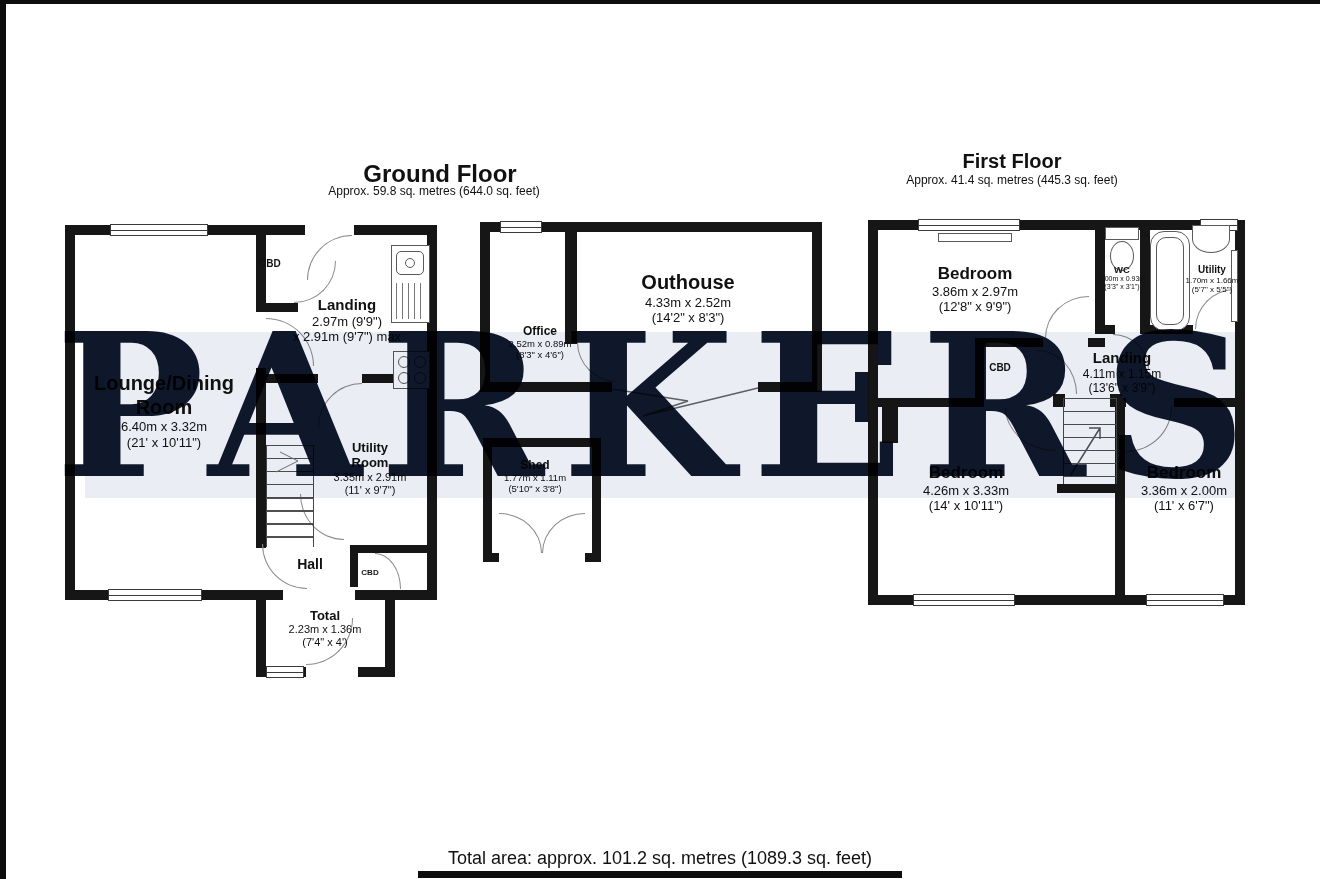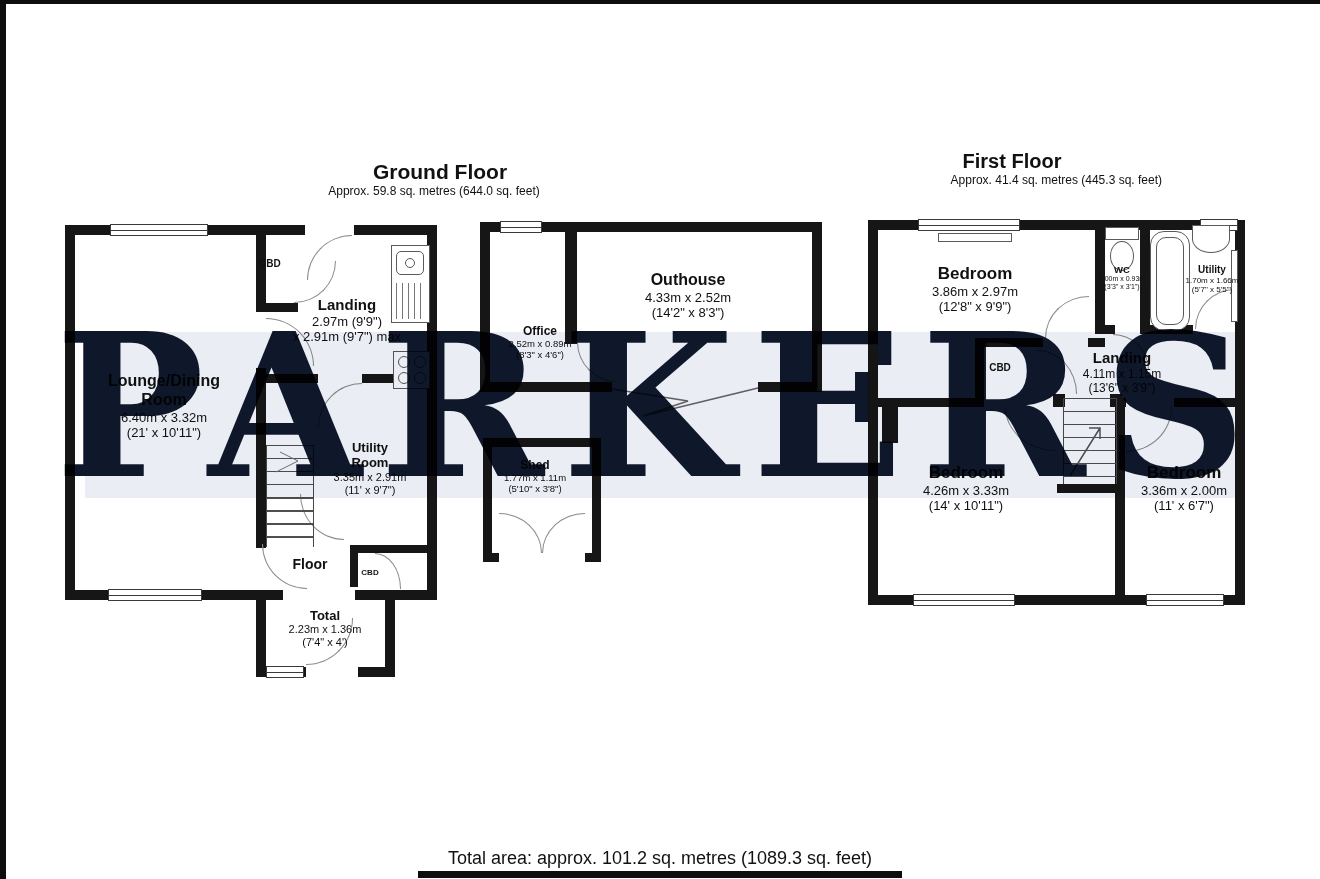--- a/index.html
+++ b/index.html
@@ -13,21 +13,21 @@
   .arc.tl{border-top-width:1.5px;border-left-width:1.5px;border-top-left-radius:100% 100%;}
   .arc.tr{border-top-width:1.5px;border-right-width:1.5px;border-top-right-radius:100% 100%;}
   .arc.bl{border-bottom-width:1.5px;border-left-width:1.5px;border-bottom-left-radius:100% 100%;}
   .arc.br{border-bottom-width:1.5px;border-right-width:1.5px;border-bottom-right-radius:100% 100%;}
   .stairs{position:absolute;border-left:1.5px solid #4a4a4a;border-right:1.5px solid #4a4a4a;
           background:repeating-linear-gradient(to bottom,#4f4f4f 0 1.5px,transparent 1.5px 13px);}
   .fix{position:absolute;border:1.5px solid #5a5a5a;box-sizing:border-box;background:#fff;}
   .burner{position:absolute;width:12px;height:12px;border:1.5px solid #5a5a5a;border-radius:50%;box-sizing:border-box;background:#fff;}
   .lbl{position:absolute;text-align:center;line-height:1.18;color:#111;}
   .nm{font-weight:bold;}
-  .s21{font-size:21px}.s20{font-size:20px}.s18{font-size:18px}.s17{font-size:17px}.s16{font-size:16px}
+  .s21{font-size:24px}.s20{font-size:20px}.s18{font-size:18px}.s17{font-size:17px}.s16{font-size:20px}
   .s15{font-size:15px}.s14{font-size:14px}.s13{font-size:13px}.s12{font-size:12px}.s11{font-size:11px}
   .s10{font-size:10px}.s9{font-size:9.5px}.s8{font-size:8px}.s7{font-size:7px}
   .watermark-band{position:absolute;left:85px;top:332px;width:1150px;height:166px;background:#eaedf4;
         mix-blend-mode:multiply;display:flex;align-items:center;justify-content:center;
         z-index:50;pointer-events:none;}
   .watermark-band span{font-family:"DejaVu Serif","Liberation Serif",serif;font-weight:bold;
         font-size:198px;letter-spacing:18px;color:#0f172a;line-height:1;transform:translateY(-8px);}
   .overlay{position:absolute;left:0;top:0;pointer-events:none;}
   .edge{position:absolute;background:#0d0d0d;}
 </style>
@@ -35,21 +35,21 @@
 <body>
 
 <div id="page">
 
   <div class="edge" style="left:0;top:0;width:1320px;height:4px;"></div>
   <div class="edge" style="left:0;top:0;width:6px;height:879px;"></div>
 
   <div class="lbl s21 nm" style="left:290px;top:160px;width:300px;">Ground Floor</div>
   <div class="lbl s12" style="left:284px;top:184px;width:300px;">Approx. 59.8 sq. metres (644.0 sq. feet)</div>
   <div class="lbl s20 nm" style="left:862px;top:150px;width:300px;">First Floor</div>
-  <div class="lbl s12" style="left:862px;top:173px;width:300px;text-align:right;">Approx. 41.4 sq. metres (445.3 sq. feet)</div>
+  <div class="lbl s12" style="left:862px;top:173px;width:300px;">Approx. 41.4 sq. metres (445.3 sq. feet)</div>
 
   <div>
 
     <i class="wall" style="left:65px;top:225px;width:372px;height:10px;"></i>
     <i class="wall" style="left:65px;top:225px;width:10px;height:375px;"></i>
     <i class="wall" style="left:427px;top:225px;width:10px;height:375px;"></i>
     <i class="wall" style="left:65px;top:590px;width:372px;height:10px;"></i>
 
     <div class="win h" style="left:110px;top:224px;width:98px;height:12px;"></div>
     <i class="gap" style="left:305px;top:225px;width:49px;height:10px;"></i>
@@ -119,21 +119,21 @@
     <div class="nm s15">Landing</div>
     <div class="s13">2.97m (9'9")</div>
     <div class="s13">x 2.91m (9'7") max</div>
   </div>
   <div class="lbl" style="left:320px;top:440px;width:100px;">
     <div class="nm s13">Utility</div>
     <div class="nm s13">Room</div>
     <div class="s11">3.35m x 2.91m</div>
     <div class="s11">(11' x 9'7")</div>
   </div>
-  <div class="lbl nm s14" style="left:280px;top:556px;width:60px;">Floor</div>
+  <div class="lbl nm s14" style="left:280px;top:556px;width:60px;">Hall</div>
   <div class="lbl nm s10" style="left:259px;top:258px;width:36px;text-align:left;">CBD</div>
   <div class="lbl nm s8" style="left:355px;top:568px;width:30px;">CBD</div>
   <div class="lbl" style="left:265px;top:608px;width:120px;">
     <div class="nm s13">Total</div>
     <div class="s11">2.23m x 1.36m</div>
     <div class="s11">(7'4" x 4')</div>
   </div>
   <div class="lbl" style="left:500px;top:283px;width:80px;margin-top:41px;">
     <div class="nm s12">Office</div>
     <div class="s9">2.52m x 0.89m</div>

